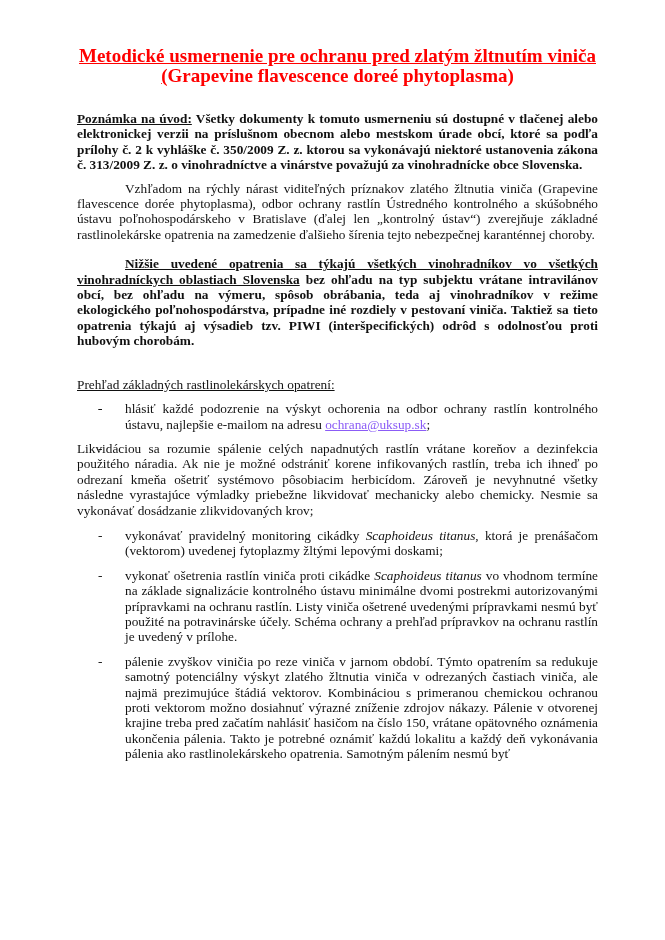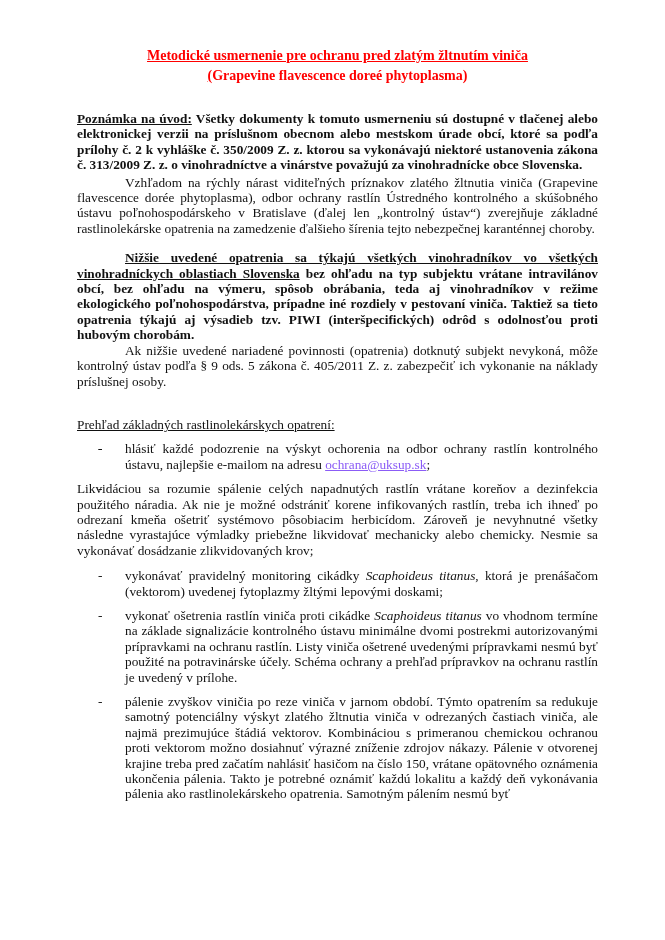--- a/index.html
+++ b/index.html
@@ -4,30 +4,30 @@
 <style>
   html, body { margin: 0; padding: 0; background: #ffffff; }
   body { width: 665px; height: 940px; overflow: hidden; position: relative; }
   .page {
     position: absolute; left: 77px; top: 46px; width: 521px;
     font-family: "Liberation Serif", "DejaVu Serif", serif;
     color: #111; font-size: 13.3px; line-height: 15.4px;
   }
   .title {
     text-align: center; color: #ff0000; font-weight: bold;
-    font-size: 14px; line-height: 20px; margin: 0;
+    font-size: 19px; line-height: 20px; margin: 0;
   }
   .title.t1 { text-decoration: underline; margin-left: -6px; margin-right: -6px; }
   .title.t2 { margin-top: 0; }
   .title.t2 .first { text-decoration: underline; }
   p { margin: 0; text-align: justify; }
   .intro { margin-top: 25px; font-weight: bold; }
   .u { text-decoration: underline; }
   .indent { text-indent: 48px; }
-  .p2 { margin-top: 2px; }
+  .p2 { margin-top: 8px; }
   .p3 { margin-top: 14px; font-weight: bold; }
   .p4 { margin-top: 0px; }
   .section-head { margin-top: 28px; text-decoration: underline; }
   ul.dash { list-style: none; margin: 6px 0 0 0; padding: 0; }
   ul.dash li { position: relative; padding-left: 48px; text-align: justify; margin-bottom: 9px; }
   ul.dash li .dash-mark { position: absolute; left: 21px; top: 0; }
   .link { color: #8b5cf6; text-decoration: underline; }
   .p5 { margin-top: 0px; }
   ul.dash.second { margin-top: 10px; }
   i { font-style: italic; }
@@ -38,21 +38,20 @@
 <div class="page">
   <h1 class="title t1">Metodické usmernenie pre ochranu pred zlatým žltnutím viniča</h1>
   <h2 class="title t2"><span class="first">(</span><span>Grapevine flavescence doreé phytoplasma)</span></h2>
 
   <p class="intro"><span class="u">Poznámka na úvod:</span><span> Všetky dokumenty k tomuto usmerneniu sú dostupné v tlačenej alebo elektronickej verzii na príslušnom obecnom alebo mestskom úrade obcí, ktoré sa podľa prílohy č. 2 k vyhláške č. 350/2009 Z. z. ktorou sa vykonávajú niektoré ustanovenia zákona č. 313/2009 Z. z. o vinohradníctve a vinárstve považujú za vinohradnícke obce Slovenska.</span></p>
 
   <p class="indent p2">Vzhľadom na rýchly nárast viditeľných príznakov zlatého žltnutia viniča (Grapevine flavescence dorée phytoplasma), odbor ochrany  rastlín Ústredného kontrolného a skúšobného ústavu poľnohospodárskeho v Bratislave (ďalej len „kontrolný ústav“) zverejňuje základné rastlinolekárske opatrenia na zamedzenie ďalšieho šírenia tejto nebezpečnej karanténnej choroby.</p>
 
   <p class="indent p3"><span class="u">Nižšie uvedené opatrenia sa týkajú všetkých vinohradníkov vo všetkých vinohradníckych oblastiach Slovenska</span><span> bez ohľadu na typ subjektu vrátane intravilánov obcí, bez ohľadu na výmeru, spôsob obrábania, teda aj vinohradníkov v režime ekologického poľnohospodárstva, prípadne iné rozdiely v pestovaní viniča. Taktiež sa tieto opatrenia týkajú aj výsadieb tzv. PIWI (interšpecifických) odrôd s odolnosťou proti hubovým chorobám.</span></p>
 
-  <p class="indent p4">Ak nižšie uvedené nariadené povinnosti (opatrenia) dotknutý subjekt nevykoná, môže kontrolný ústav podľa § 9 ods. 5 zákona č. 405/2011 Z. z. zabezpečiť ich vykonanie na náklady príslušnej osoby.</p>
 
   <p class="section-head">Prehľad základných rastlinolekárskych opatrení:</p>
 
   <ul class="dash">
     <li><span class="dash-mark">-</span></li>
     <li><span class="dash-mark">-</span><span>hlásiť každé podozrenie na výskyt ochorenia na odbor ochrany rastlín kontrolného ústavu, najlepšie e-mailom na adresu </span><a class="link">ochrana@uksup.sk</a><span>;</span></li>
     <li><span class="dash-mark">-</span></li>
   </ul>
 
   <p class="p5">Likvidáciou sa rozumie spálenie celých napadnutých rastlín vrátane koreňov a dezinfekcia použitého náradia. Ak nie je možné odstrániť korene infikovaných rastlín, treba ich ihneď po odrezaní kmeňa ošetriť systémovo pôsobiacim herbicídom. Zároveň je nevyhnutné všetky následne vyrastajúce výmladky priebežne likvidovať mechanicky alebo chemicky. Nesmie sa vykonávať dosádzanie zlikvidovaných krov;</p>

